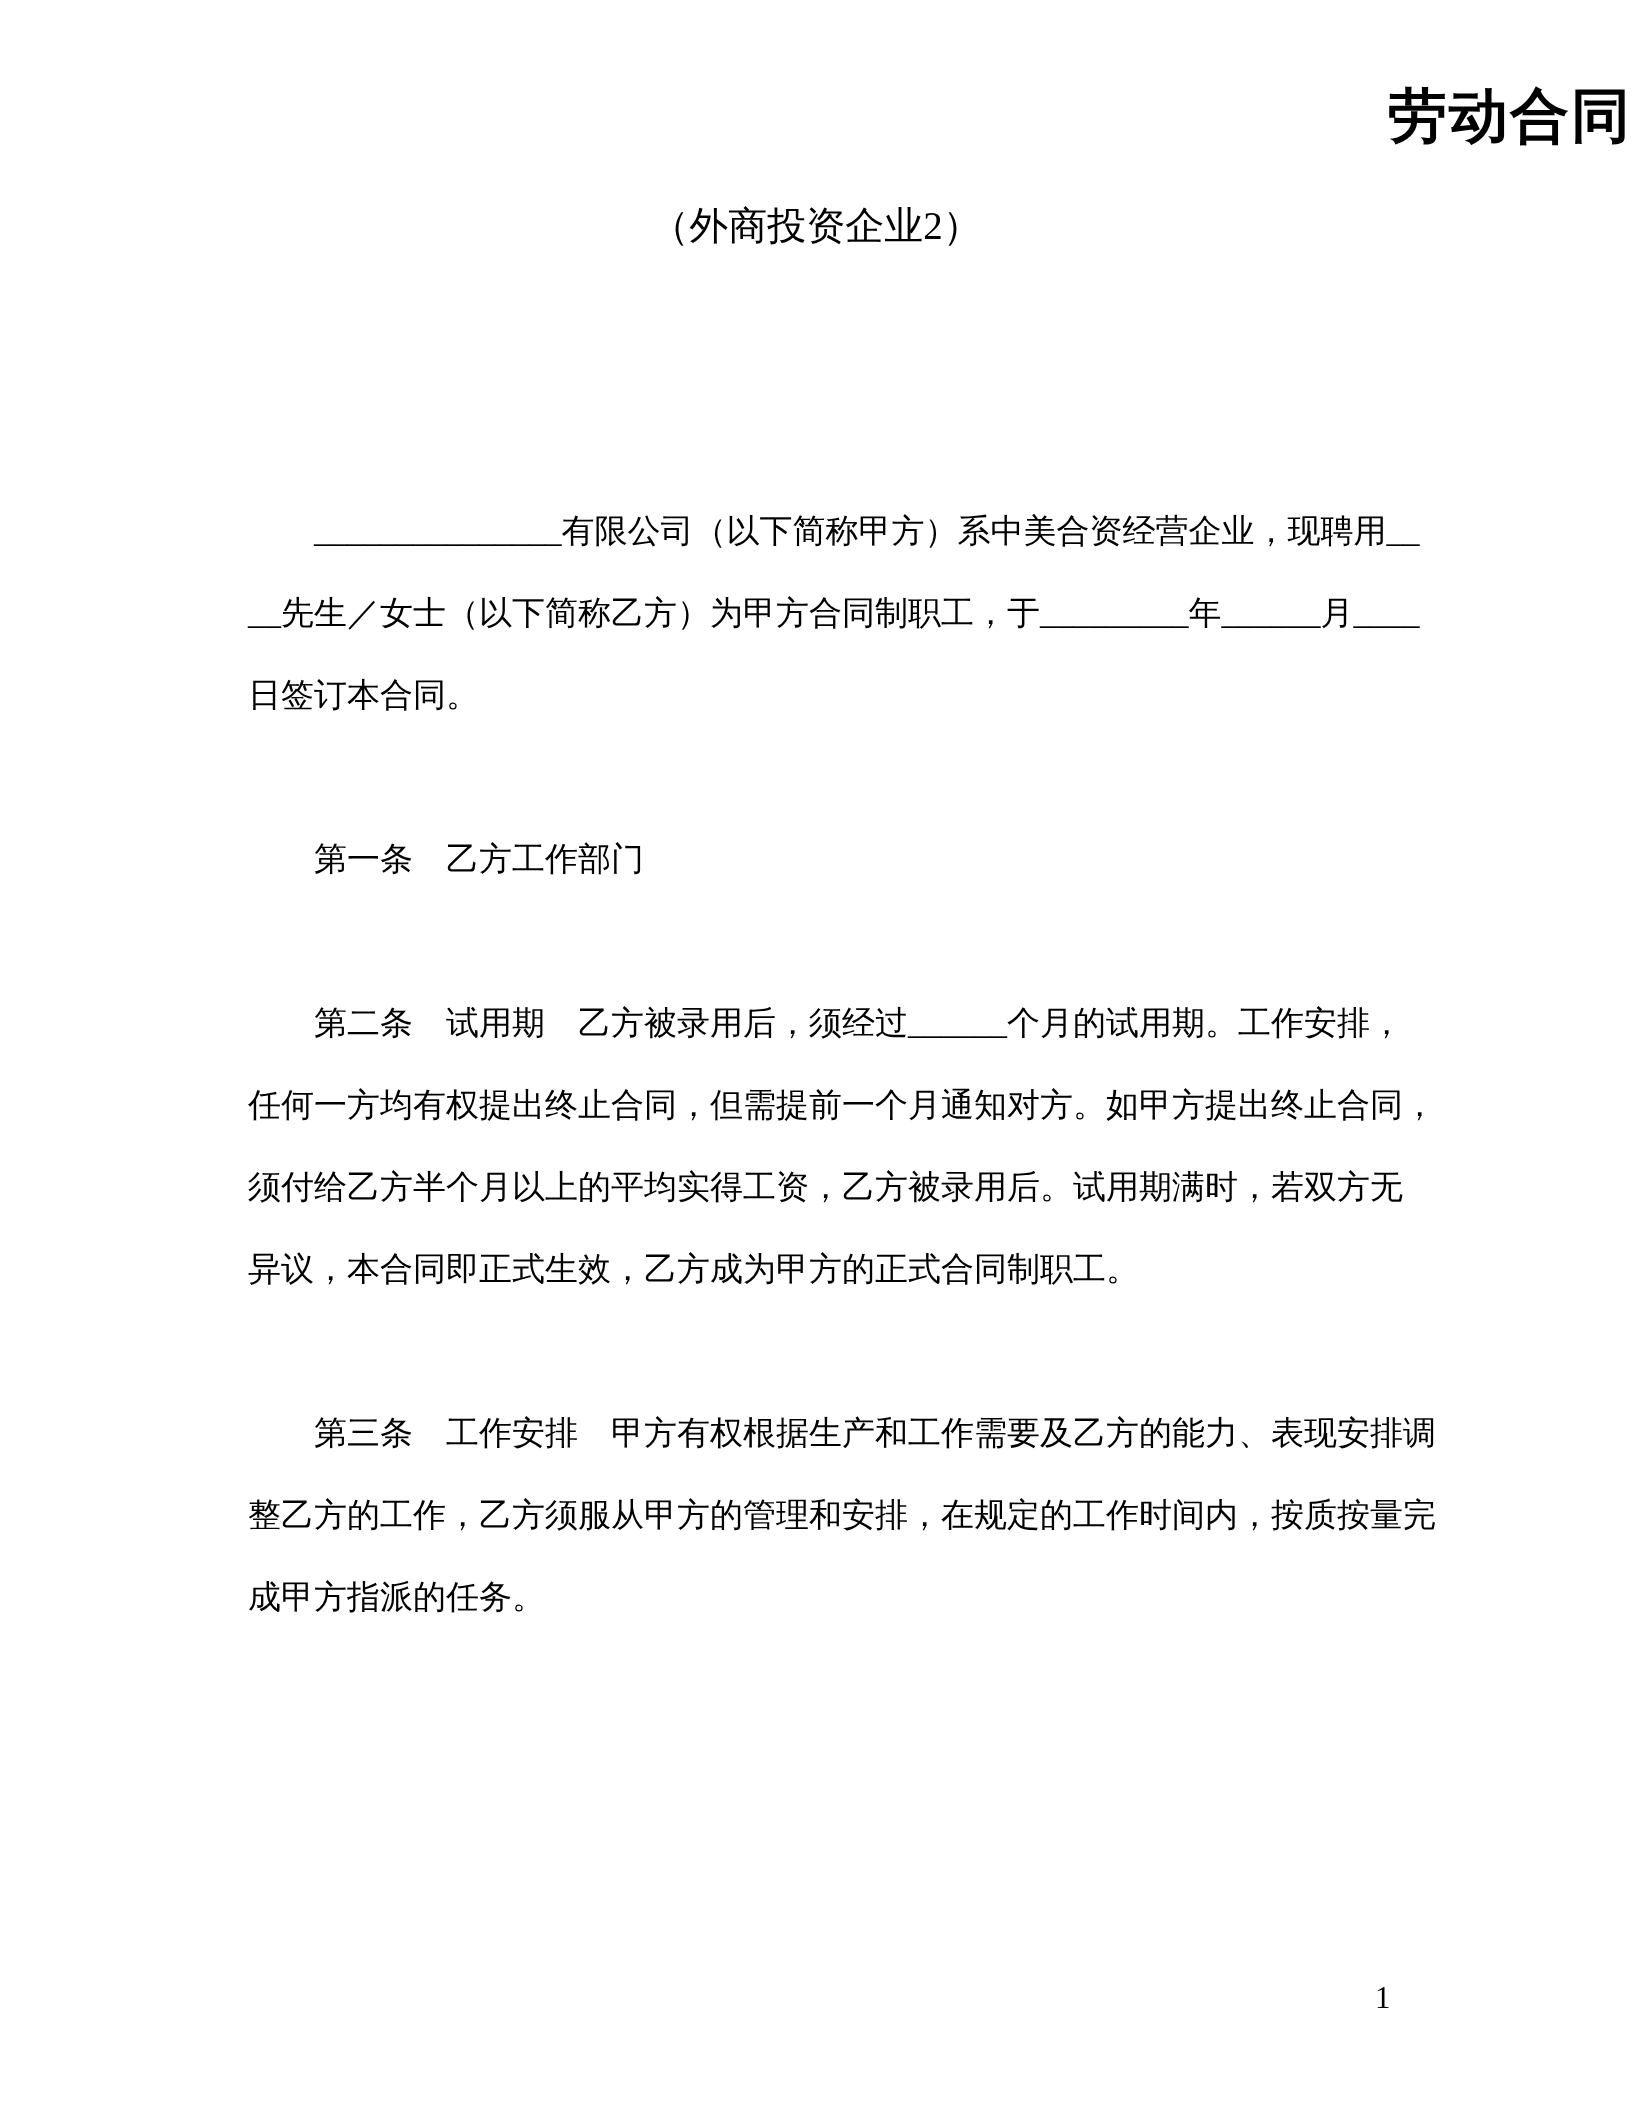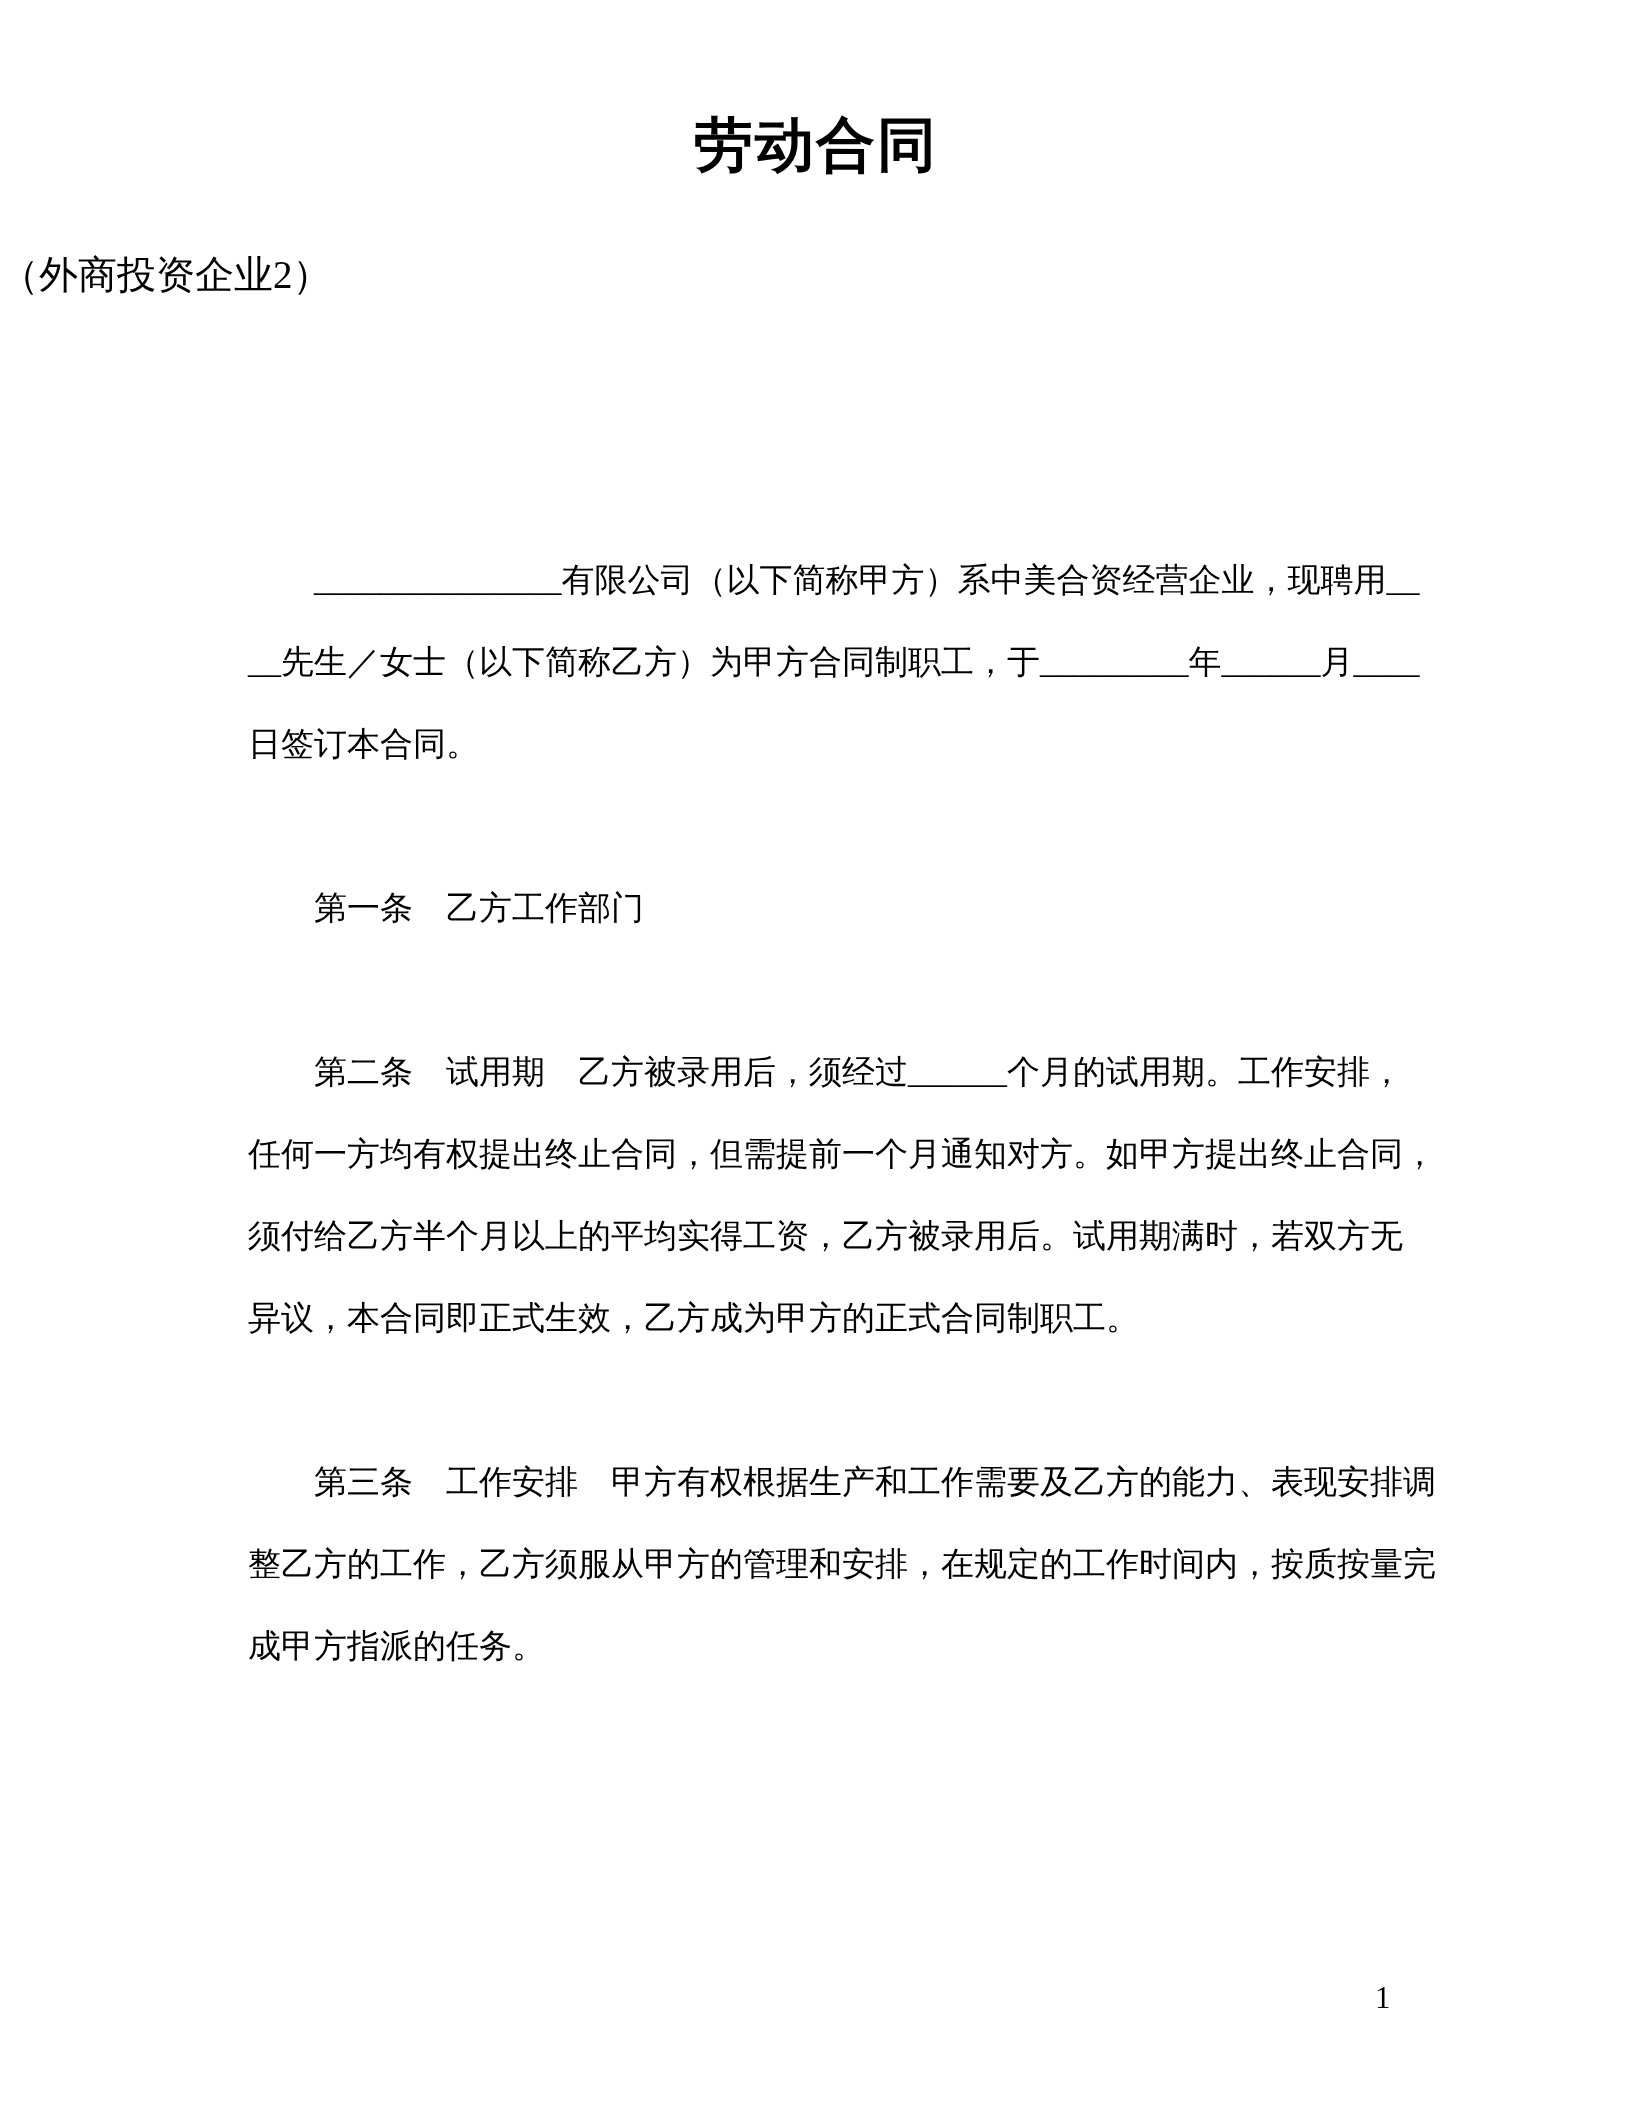--- a/index.html
+++ b/index.html
@@ -11,30 +11,31 @@
     position: relative;
     width: 1632px;
     height: 2112px;
     background: #ffffff;
     color: #000000;
     overflow: hidden;
     font-family: "Liberation Serif", serif;
   }
   .doc-title {
     margin: 0;
-    padding-top: 112px;
-    text-align: center;
+    padding-top: 83px;
+    text-align: right;
     font-family: "Liberation Sans", sans-serif;
     font-weight: bold;
     font-size: 59px;
     line-height: 66px;
     letter-spacing: 2px;
   }
   .doc-subtitle {
-    margin-top: 72px;
+    margin-top: 52px;
+    text-align: center;
     font-family: "Liberation Serif", serif;
     font-size: 39px;
     line-height: 50px;
   }
   .doc-body {
     margin-top: 239px;
     padding-left: 240px;
     padding-right: 215px;
     font-size: 33px;
     line-height: 82px;

